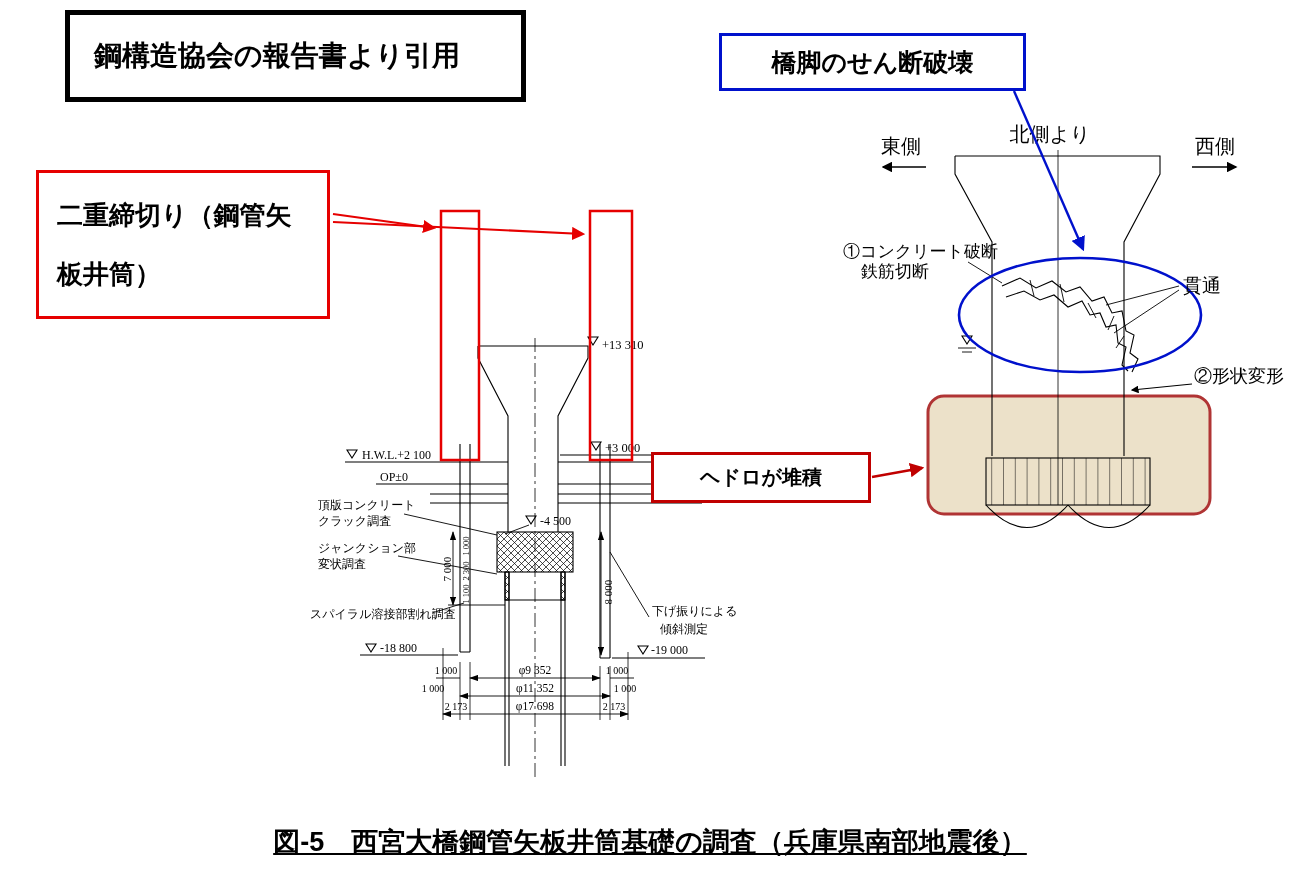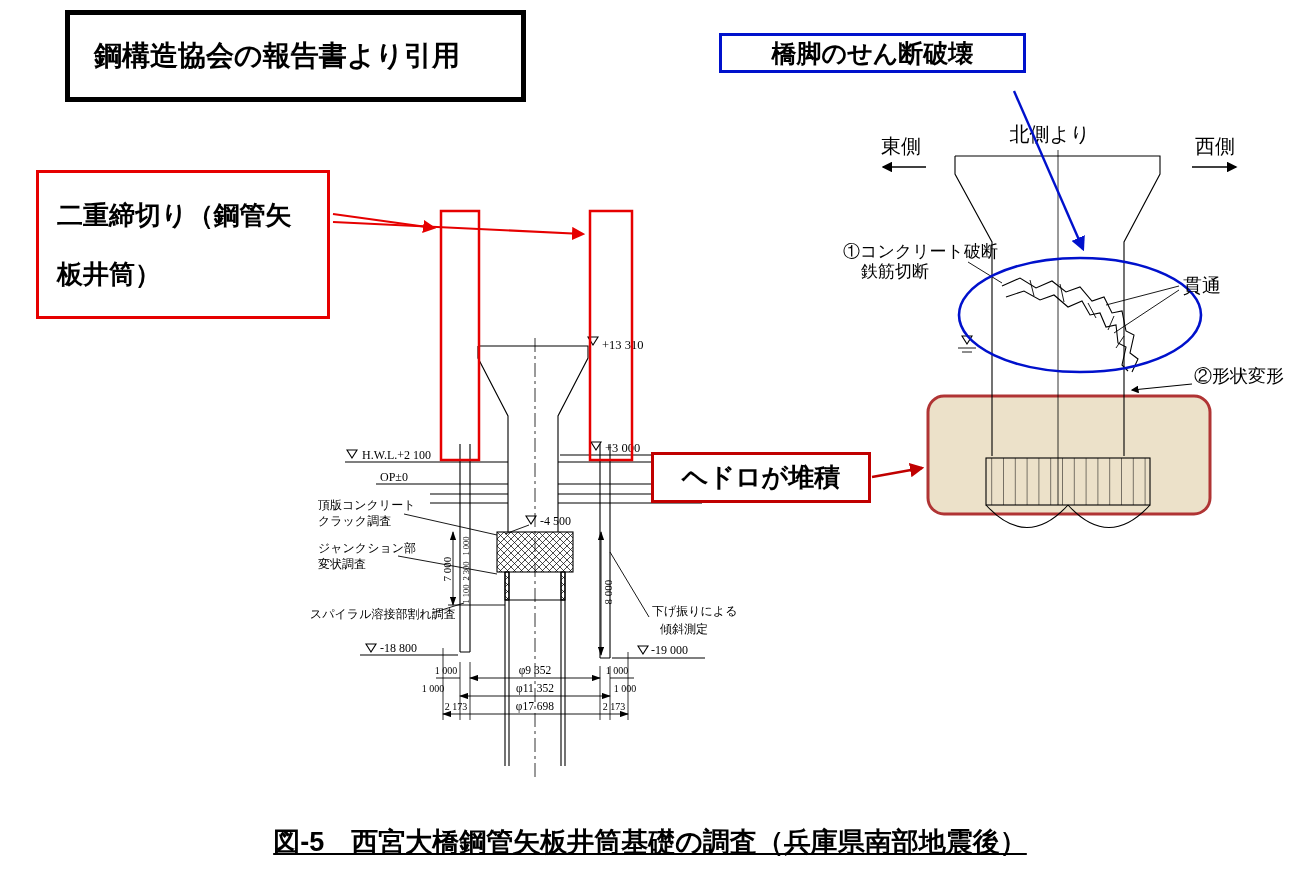--- a/index.html
+++ b/index.html
@@ -14,31 +14,31 @@
 
   .box {
     position:absolute; background:#fff; color:#000;
     display:flex; align-items:center; font-weight:bold;
   }
   .source-note {
     left:36px; top:10px; width:461px; height:92px;
     border:5px solid #000; font-size:28px; padding-left:24px;margin-left:29px;
   }
   .shear {
-    left:719px; top:33px; width:307px; height:40px;
+    left:719px; top:33px; width:307px; height:58px;
     border:3px solid #0011cc; font-size:25px; justify-content:center;
   }
   .cofferdam {
     left:36px; top:170px; width:294px; height:149px;
     border:3px solid #e60000; font-size:26px; padding-left:18px;
     flex-direction:column; align-items:flex-start; justify-content:center; gap:24px;
   }
   .sludge {
     left:651px; top:452px; width:220px; height:51px;
-    border:3px solid #c00000; font-size:26px; justify-content:center;
+    border:3px solid #c00000; font-size:20px; justify-content:center;
   }
   .caption {
     position:absolute; left:0; top:824px; width:1300px;
     text-align:center; font-size:27px; font-weight:bold;text-decoration:underline;
   }
   svg text { fill:#000; font-family:"Liberation Serif", serif; }
 </style>
 </head>
 <body>
 

